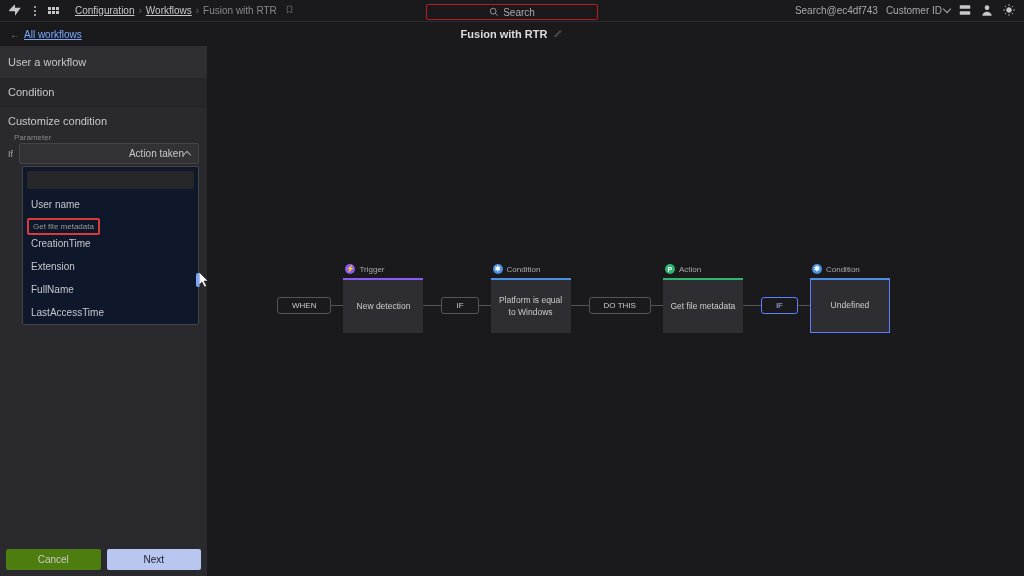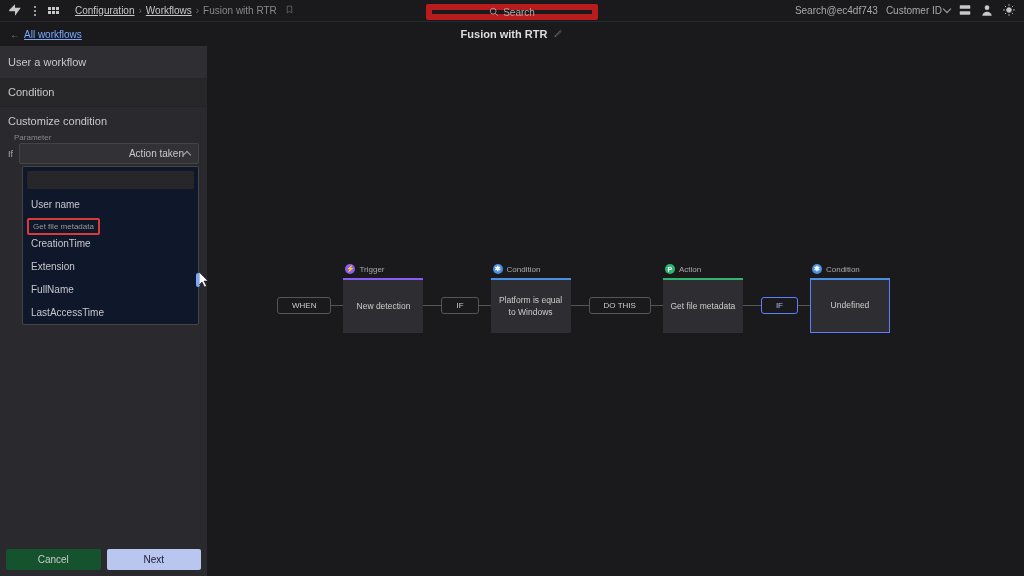--- a/index.html
+++ b/index.html
@@ -35,21 +35,21 @@
 .bookmark-icon { margin-left: 4px; }
 .bookmark-icon svg { width: 9px; height: 9px; fill: none; stroke: #888; stroke-width: 1.5; }
 
 .search-bar {
   position: absolute;
   left: 50%;
   transform: translateX(-50%);
   top: 4px;
   width: 172px;
   height: 16px;
-  border: 6px solid #b91c1c;
+  border: 1px solid #b91c1c;
   border-radius: 2px;
   display: flex;
   align-items: center;
   justify-content: center;
   gap: 4px;
   font-size: 10px;
   color: #aaa;
 }
 .search-bar svg { width: 10px; height: 10px; fill: none; stroke: #aaa; stroke-width: 2; }
 
@@ -117,21 +117,21 @@
   padding: 2px 4px;
   font-size: 8px;
   color: #999;
   width: fit-content;
 }
 .dropdown-item.tight { padding: 1px 8px 6px; }
 .scroll-thumb { position: absolute; right: -2px; top: 106px; width: 4px; height: 14px; background: #7ba9ff; border-radius: 2px; }
 
 .sidebar-footer { margin-top: auto; display: flex; gap: 6px; padding: 6px; }
 .btn { flex: 1; padding: 5px; text-align: center; font-size: 10px; border-radius: 2px; cursor: pointer; }
-.btn-cancel { background: #14532d; color: #ccc; }
+.btn-cancel { background: #4d7c0f; color: #ccc; }
 .btn-next { background: #b8c6f0; color: #1a1a2e; font-weight: 500; }
 
 
 .canvas {
   flex: 1;
   background: #1a1a1d;
   position: relative;
 }
 
 .flow {

